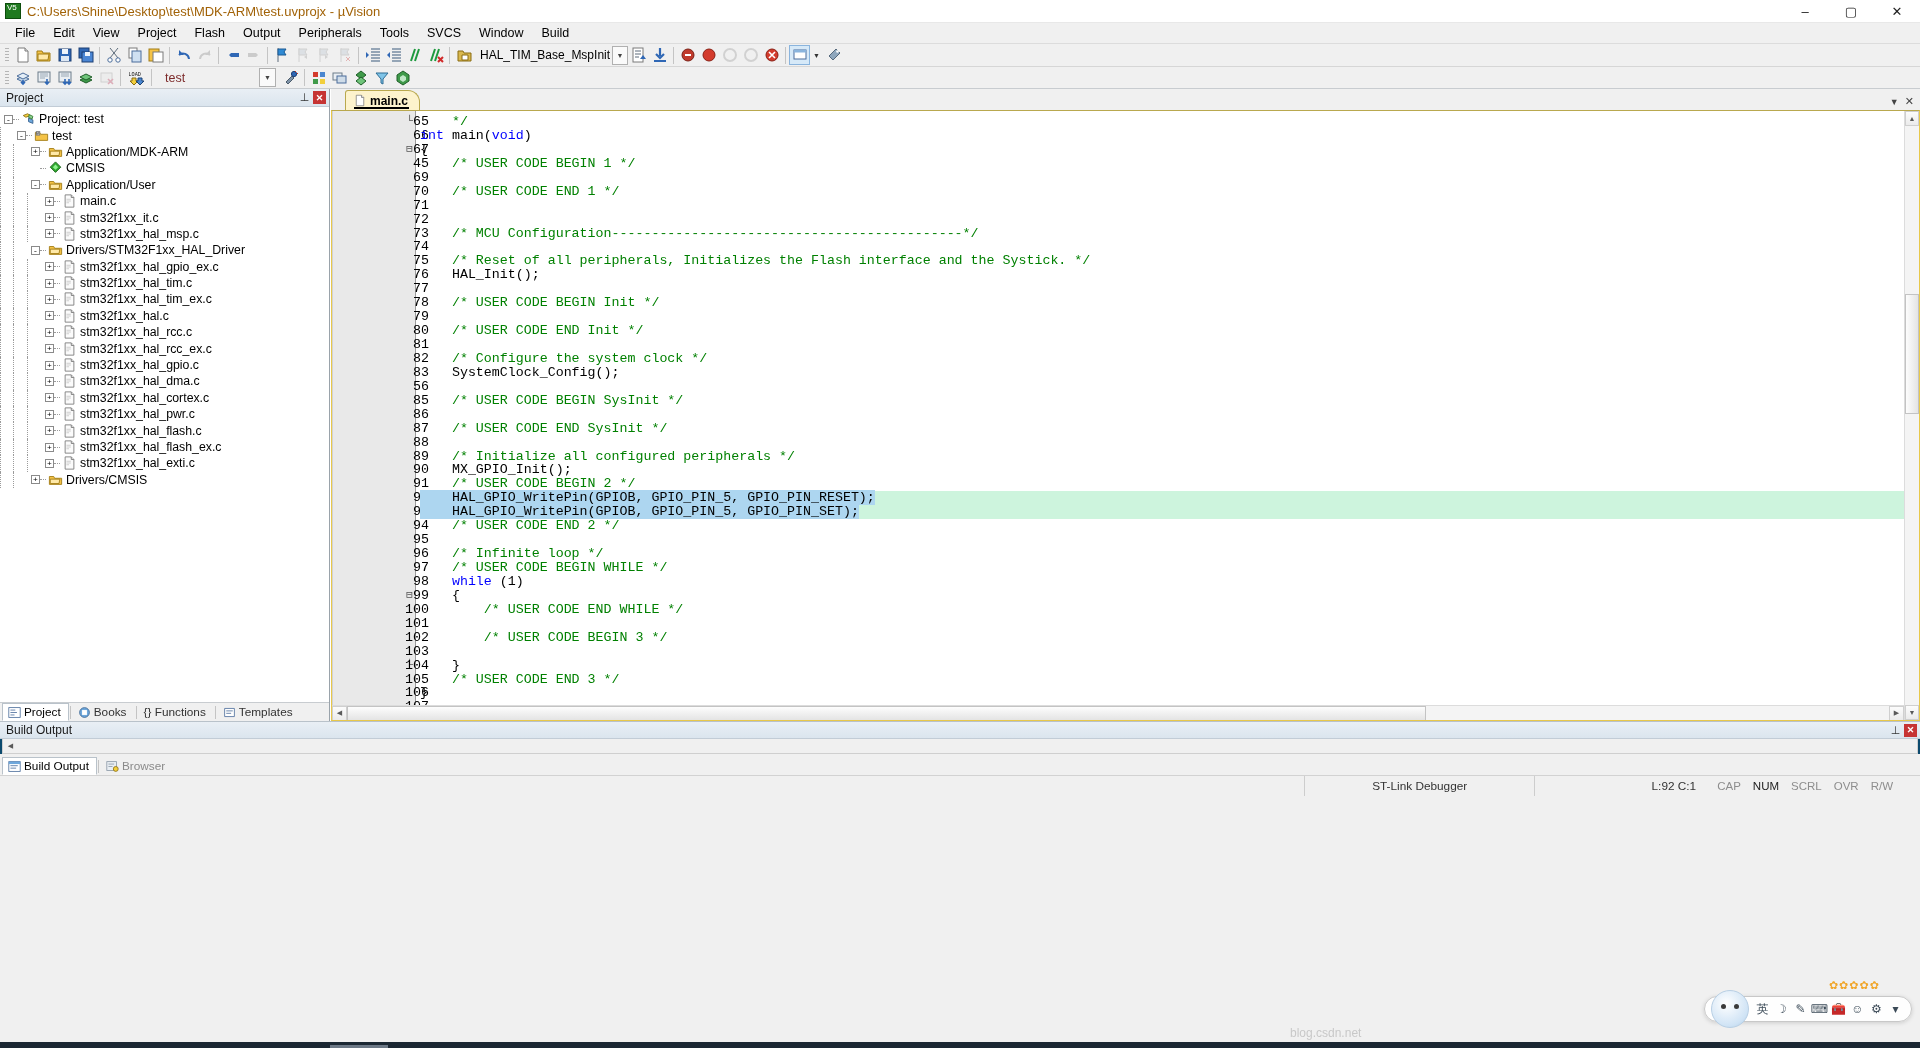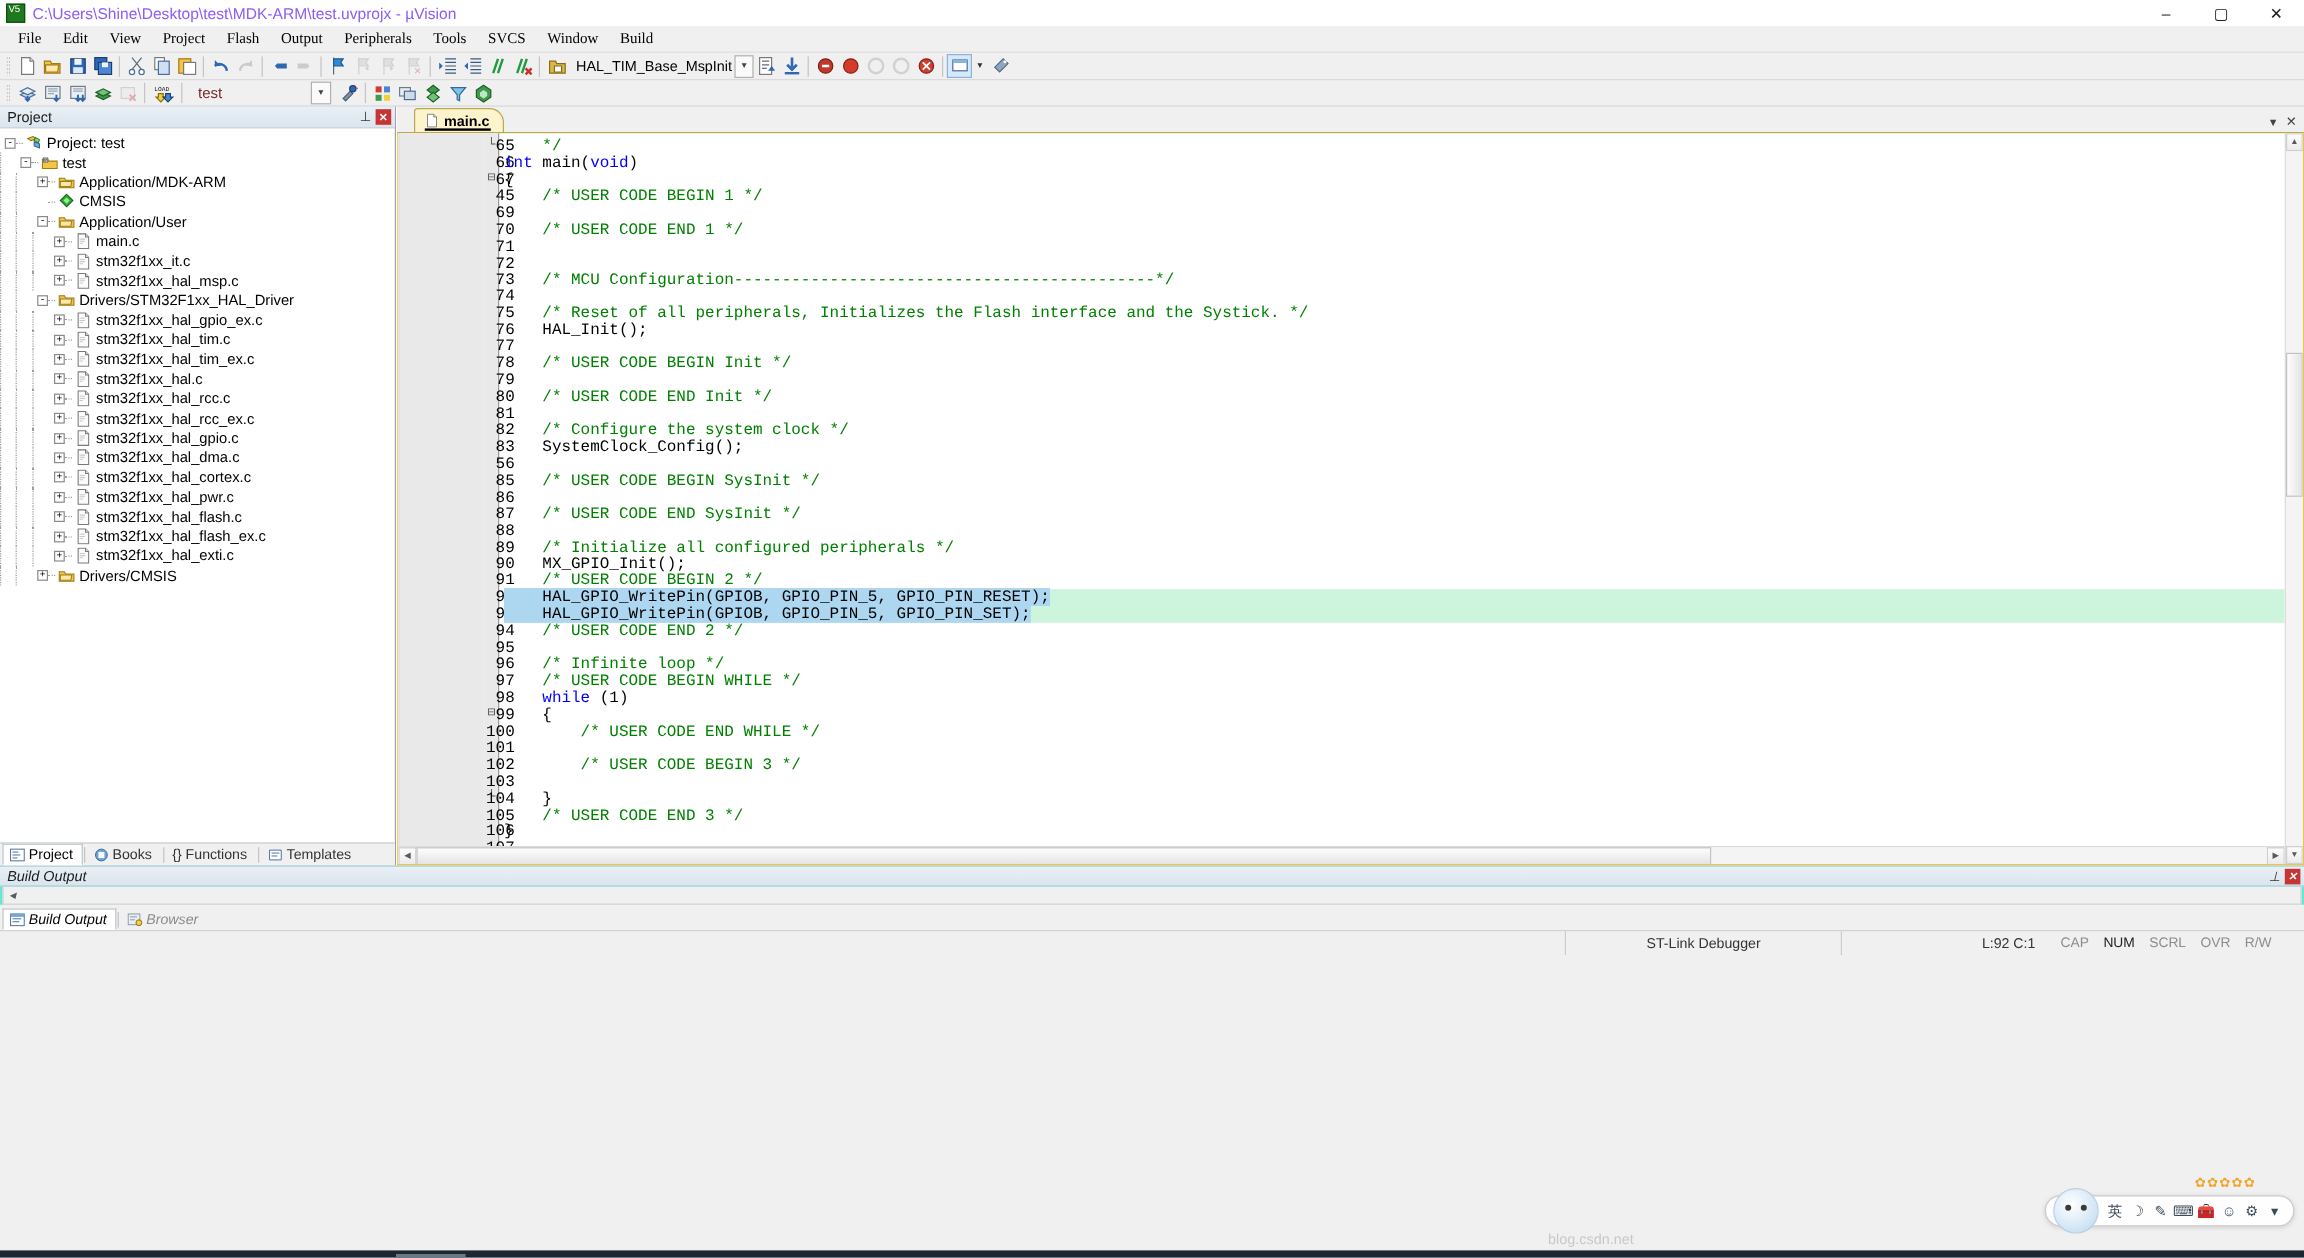--- a/index.html
+++ b/index.html
@@ -17,30 +17,30 @@
   }
   #app-icon {
     width: 16px; height: 16px; margin-left: 5px; margin-right: 6px;
     background: #1f7a1f; border: 1px solid #0d4d0d;
     position: relative; flex: none;
   }
   #app-icon::after {
     content: "V5"; position: absolute; left: 1px; top: -1px;
     font-size: 8px; color: #fff; font-family: "Liberation Sans", sans-serif;
   }
-  #title-text { font-size: 13px; color: #8b5cf6; }
+  #title-text { font-size: 13px; color: #a16207; }
   #win-buttons { margin-left: auto; display: flex; height: 23px; }
   .win-btn {
     width: 46px; height: 23px; display: flex; align-items: center;
     justify-content: center; font-size: 13px; color: #222;
   }
   
   #menubar {
-    height: 21px; background: #f0f0f0; display: flex; 
-    padding-left: 6px; border-bottom: 1px solid #dcdcdc; font-family: Liberation Serif, serif;
+    height: 21px; background: #f0f0f0; display: flex; align-items: center;
+    padding-left: 6px; border-bottom: 1px solid #dcdcdc;
   }
   .menu-item {
     padding: 2px 9px; font-size: 12.5px; color: #000; cursor: default;
   }
   
   .toolbar {
     background: #f0f0f0; display: flex; align-items: center;
     border-bottom: 1px solid #d6d6d6; height: 23px; padding-left: 2px;
   }
   #toolbar2 { height: 22px; border-bottom: 1px solid #c8ccd0; }
@@ -204,21 +204,21 @@
     height: 15px; background: #f0f0f0; display: flex; align-items: center;
     border-top: 1px solid #dcdcdc; flex: none;
   }
   .hsb .sb-arrow { width: 15px; height: 15px; }
   .hsb-track { flex: 1; height: 15px; background: #f4f4f4; position: relative; }
   .hsb-thumb {
     position: absolute; top: 0; bottom: 0;
     background: linear-gradient(#fdfdfd,#e4e4e4); border: 1px solid #c3c3c3;
   }
   
-  #build-panel { background: #5eead4; font-style: italic; }
+  #build-panel { background: #0c4a6e; }
   #build-header {
     height: 18px; background: linear-gradient(#e9eff5,#dbe5ee);
     display: flex; align-items: center; padding-left: 6px;
     font-size: 12px; color: #1a1a1a; border-top: 1px solid #b9c2ca;
     border-bottom: 1px solid #c2ccd6;
   }
   #build-header .hdr-btns { margin-left: auto; display: flex; gap: 2px; padding-right: 3px; }
   #build-body {
     height: 74px; background: #fff; border: 1px solid #9aa3ab;
     margin: 1px 2px 0 2px; padding: 2px 0 0 4px;

